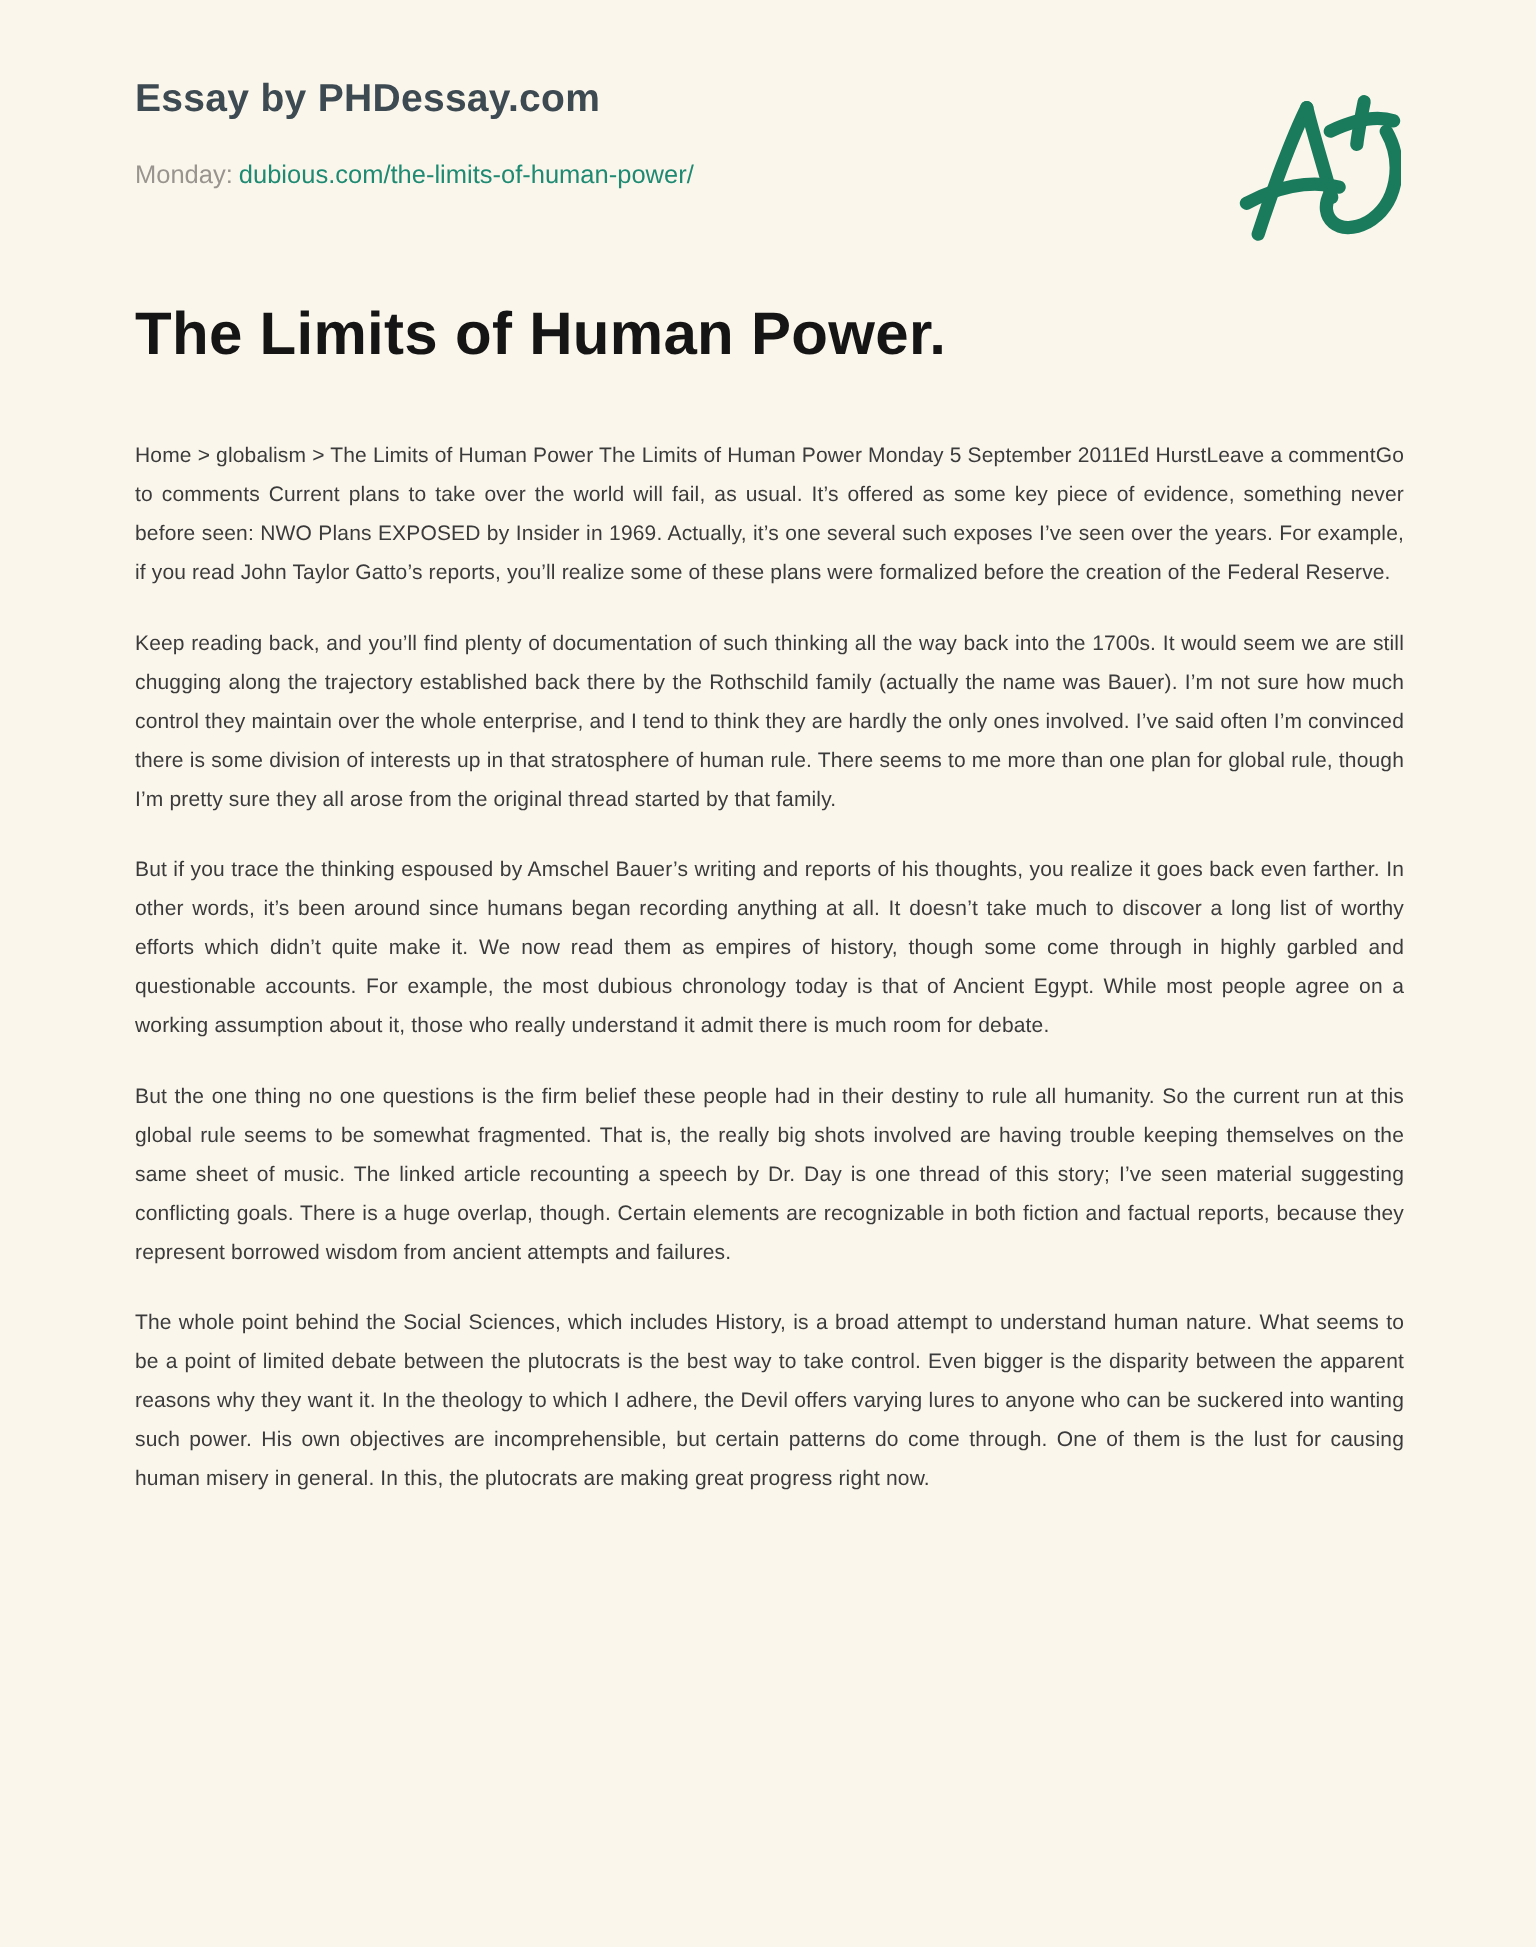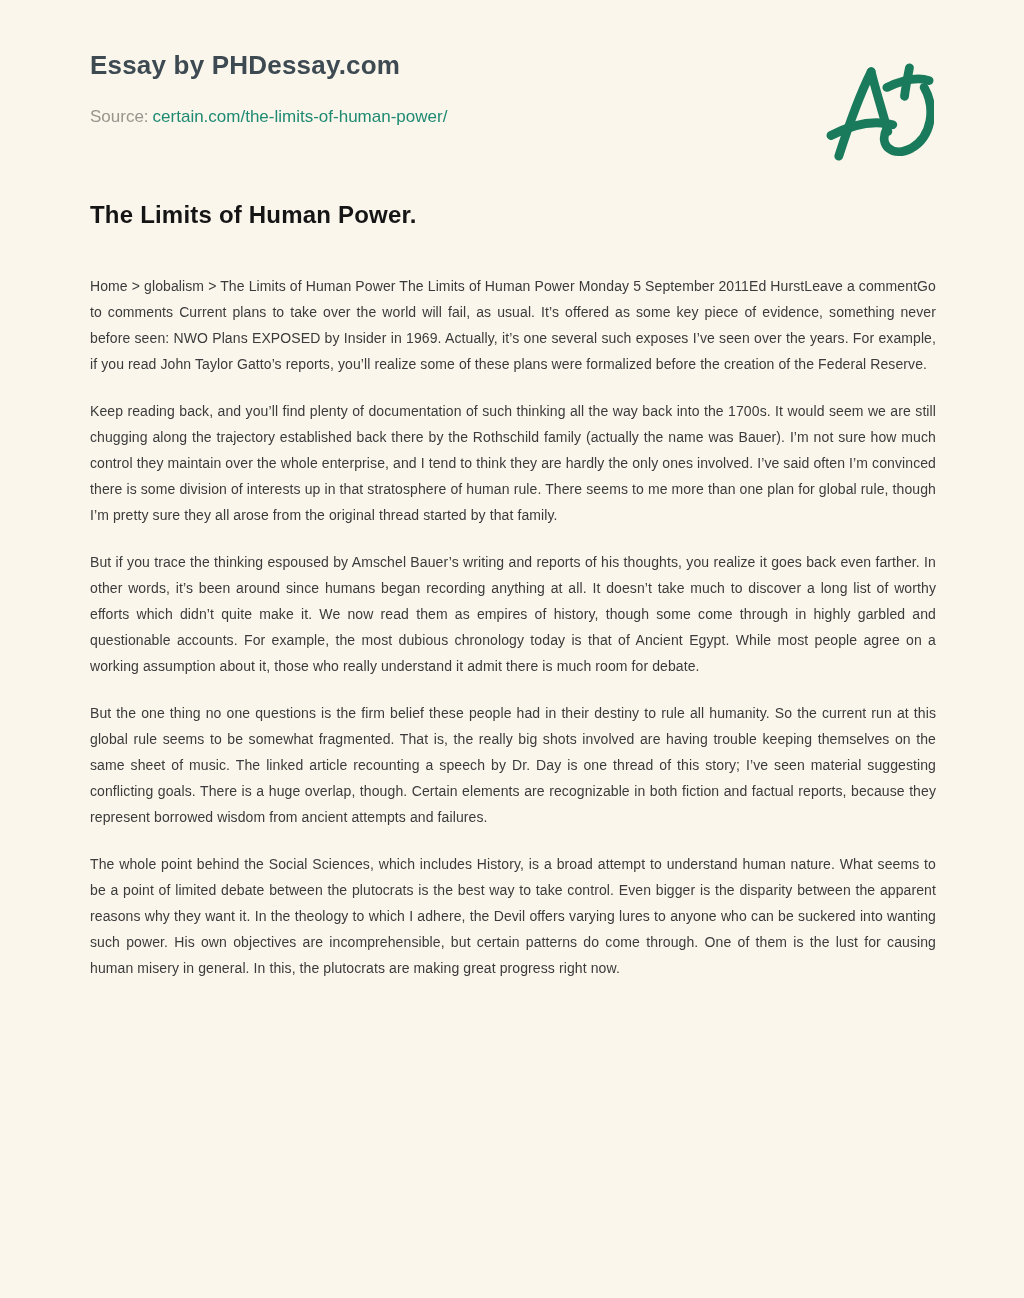--- a/index.html
+++ b/index.html
@@ -36,21 +36,21 @@
   }
   .logo-wrap {
     position: absolute;
     left: 826px;
     top: 58px;
     width: 108px;
     height: 104px;
   }
   .essay-title {
     margin: 74px 0 0 0;
-    font-size: 24px;
+    font-size: 40px;
     font-weight: 700;
     letter-spacing: 0.2px;
     color: #151515;
   }
   .essay-body {
     margin-top: 44px;
   }
   .essay-body p {
     margin: 0 0 21px 0;
     font-size: 14px;
@@ -61,21 +61,21 @@
   }
 </style>
 </head>
 <body>
 
 <div class="page">
 
   <header>
     <h1 class="site-title">Essay by PHDessay.com</h1>
     <div class="source-line">
-      <span>Source:</span><a href="#">certain.com/the-limits-of-human-power/</a>
+      <span>Monday:</span><a href="#">dubious.com/the-limits-of-human-power/</a>
     </div>
   </header>
 
   <div class="logo-wrap">
     <svg width="108" height="104" viewBox="0 0 110 106" fill="none" xmlns="http://www.w3.org/2000/svg">
       <g stroke="#1a7b5c" stroke-width="9" stroke-linecap="round" fill="none">
 
         <path d="M13 100 C 22 72, 36 34, 46 14"></path>
         <path d="M46 14 C 50 31, 58 56, 63 75"></path>
         <path d="M5 79 C 26 68, 48 63, 68 68"></path>

